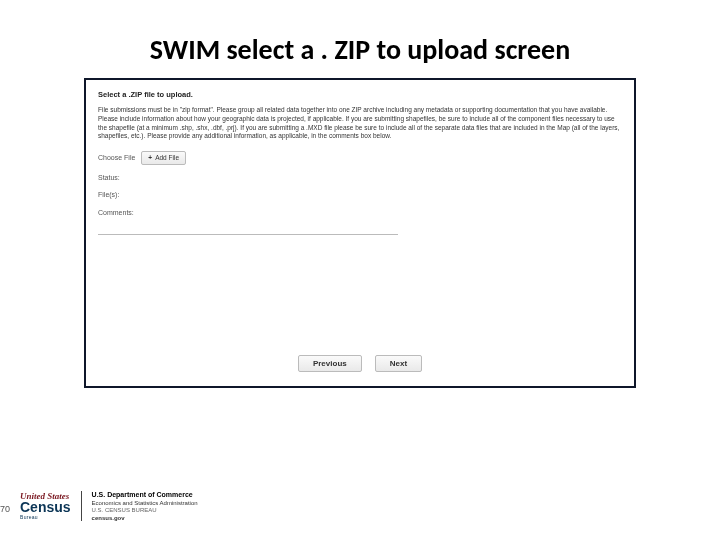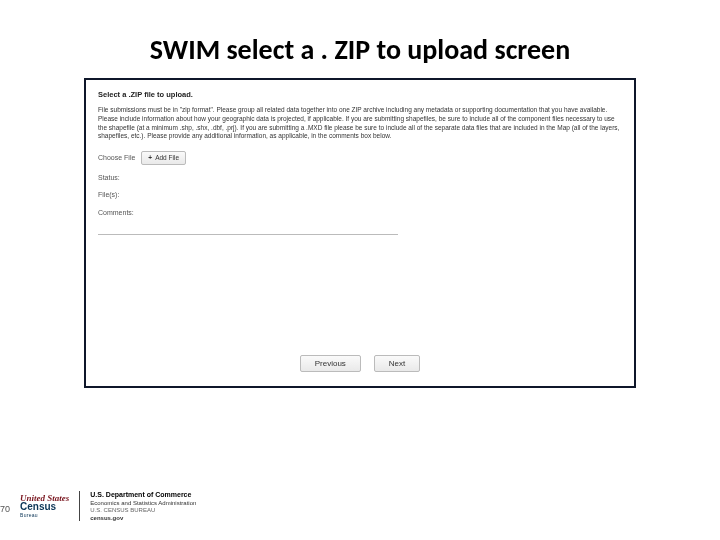--- a/index.html
+++ b/index.html
@@ -9,26 +9,26 @@
   .panel { position: absolute; left: 84px; top: 78px; width: 552px; height: 310px; border: 2px solid #0f172a; background: #fff; padding: 10px 12px 12px 12px; }
   .panel-inner { font-size: 7px; color: #333; line-height: 1.35; }
   .hdr { font-weight: 700; font-size: 7.5px; color: #222; margin-bottom: 6px; }
   .instr { font-size: 6.5px; color: #333; margin-bottom: 10px; }
   .row { display: flex; align-items: center; gap: 6px; margin: 6px 0; font-size: 7px; color: #555; }
   .lbl { color: #555; }
   .addbtn { display: inline-flex; align-items: center; gap: 3px; border: 1px solid #bbb; background: linear-gradient(#fafafa,#e9e9e9); padding: 1.5px 6px; font-size: 6.5px; color: #333; border-radius: 2px; }
   .addbtn .plus { font-weight: 700; color: #333; }
   .field { margin: 8px 0; font-size: 7px; color: #555; }
   .commentsbox { width: 300px; height: 10px; border-bottom: 1px solid #bbb; margin-top: 2px; }
-  .nav { position: absolute; left: 0; right: 0; bottom: 14px; display: flex; justify-content: center; gap: 13px; }
+  .nav { position: absolute; left: 0; right: 0; bottom: 14px; display: flex; justify-content: center; gap: 13px; font-weight: bold; }
   .navbtn { border: 1px solid #bbb; background: linear-gradient(#fafafa,#e9e9e9); padding: 3px 14px; font-size: 8px; color: #333; border-radius: 2px; }
   .footer { position: absolute; left: 20px; bottom: 18px; display: flex; align-items: center; gap: 10px; }
   .logo { display: flex; flex-direction: column; line-height: 1; }
   .logo .us { font-family: Georgia, "Times New Roman", serif; font-style: italic; font-size: 9px; color: #7a1720; font-weight: 600; }
-  .logo .cen { font-family: Arial, sans-serif; font-weight: 800; font-size: 10px; color: #0b3556; margin-top: -1px; }
+  .logo .cen { font-family: Arial, sans-serif; font-weight: 800; font-size: 14px; color: #0b3556; margin-top: -1px; }
   .logo .bur { font-family: Arial, sans-serif; font-size: 5px; color: #0b3556; letter-spacing: 0.3px; margin-top: 1px; }
   .divider { width: 1px; height: 30px; background: #444; }
   .dept { font-size: 6px; color: #333; line-height: 1.25; }
   .dept .d1 { font-weight: 700; font-size: 7px; color: #000; }
   .dept .d3 { color: #666; }
   .dept .d4 { font-weight: 700; }
   .pagenum { position: absolute; left: 0; right: 0; bottom: 26px; text-align: left; font-size: 9px; color: #555; }
 </style>
 </head>
 <body>

